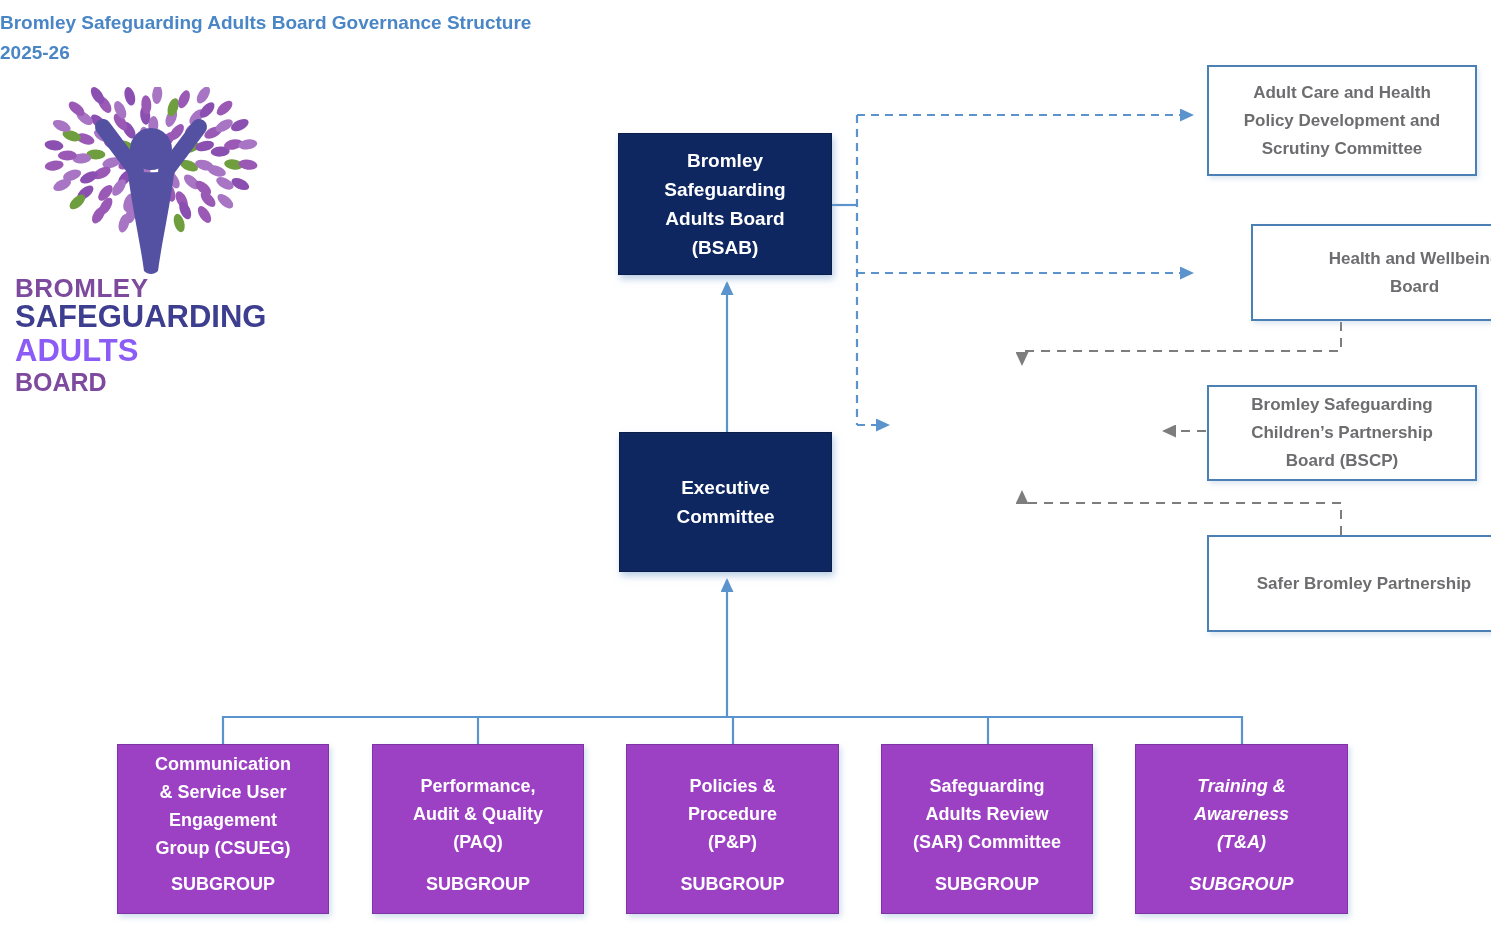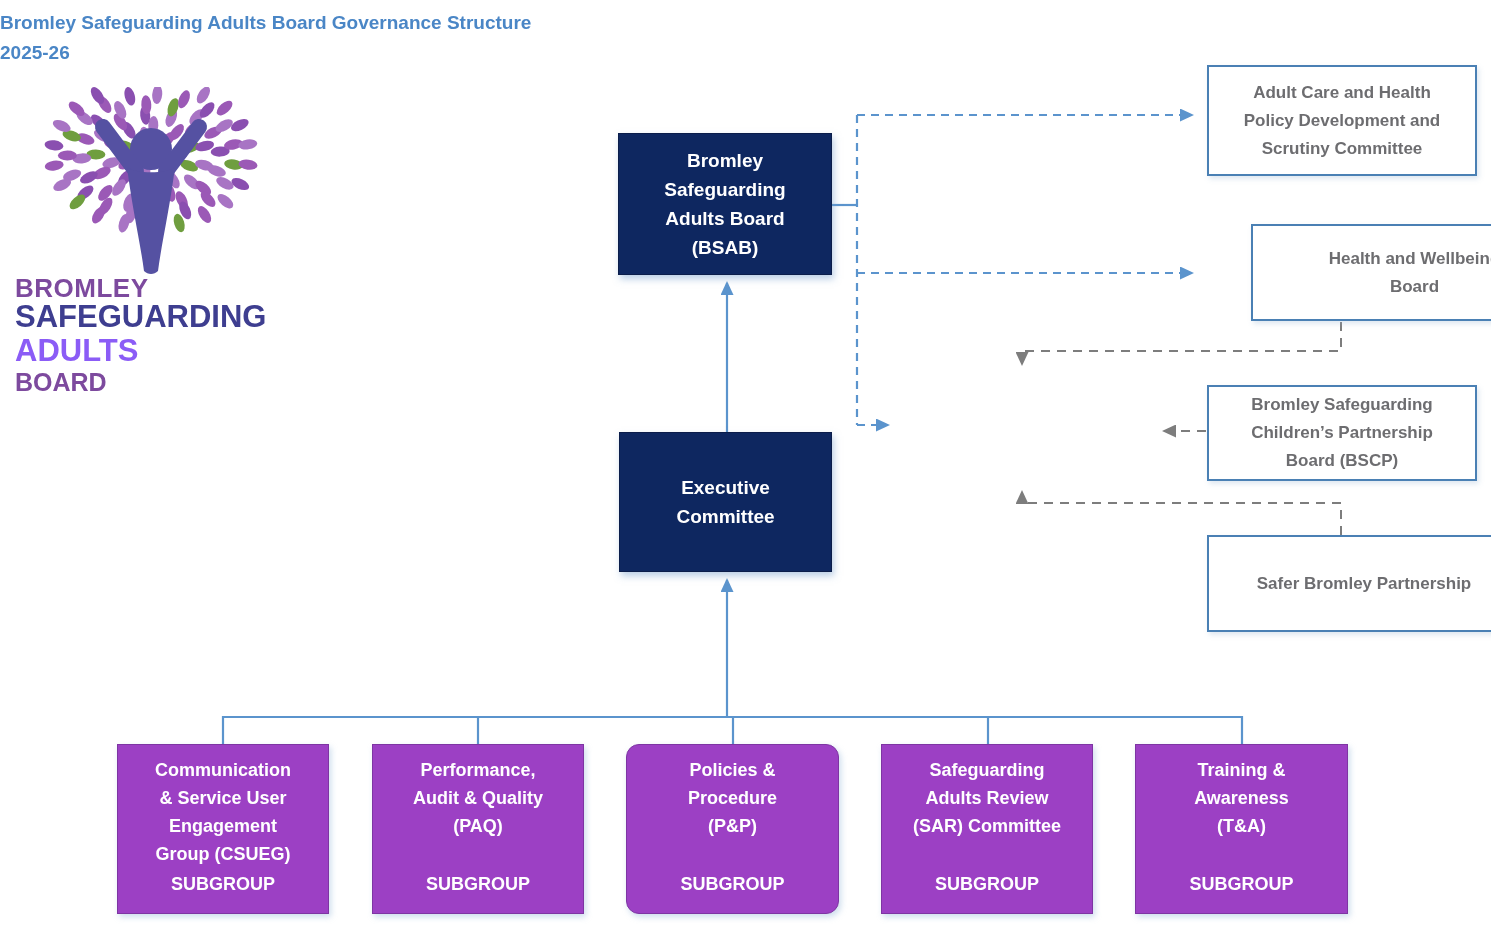--- a/index.html
+++ b/index.html
@@ -25,22 +25,23 @@
     font-weight:bold; font-size:17px; line-height:28px;
     box-shadow:2px 3px 5px rgba(150,180,210,.3);
   }
   .forum {
     background:#ffffff; border:1px solid #c9c9c9; color:#7a7a7a;
     font-size:19px; line-height:30px; box-shadow:2px 3px 6px rgba(0,0,0,.12);
   }
   .purple {
     background:#9c40c4; color:#ffffff; font-weight:bold; font-size:18px;
     line-height:28px; border:1px solid #7e35a3; flex-direction:column;
-    justify-content:flex-end; padding:11px 4px 15px;
+    justify-content:flex-end; padding:27px 4px 15px;
     box-shadow:2px 3px 6px rgba(130,170,210,.4);
+    gap:8px;
   }
   .purple .sub { margin-top:auto; }
   .connectors { position:absolute; top:0; left:0; z-index:1; }
   .logo { position:absolute; left:10px; top:85px; width:295px; height:315px; z-index:2; }
   .logo-text { position:absolute; left:5px; font-weight:bold; white-space:nowrap; }
   .lg-bromley { top:188px; font-size:26px; color:#7d4a9e; letter-spacing:.5px; }
   .lg-safeguarding { top:214px; font-size:31px; color:#3e3e90; }
   .lg-adults { top:248px; font-size:31px; color:#8b5cf6; }
   .lg-board { top:283px; font-size:25px; color:#7d4a9e; }
 </style>
@@ -213,32 +214,32 @@
 Engagement
 Group (CSUEG)</div>
     <div class="sub">SUBGROUP</div>
   </div>
   <div class="box purple" style="left:372px; top:744px; width:212px; height:170px;">
     <div>Performance,
 Audit &amp; Quality
 (PAQ)</div>
     <div class="sub">SUBGROUP</div>
   </div>
-  <div class="box purple" style="left:626px; top:744px; width:213px; height:170px;border-radius:13px;">
+  <div class="box purple" style="left:626px; top:744px; width:213px; height:170px;">
     <div>Policies &amp;
 Procedure
 (P&amp;P)</div>
     <div class="sub">SUBGROUP</div>
   </div>
   <div class="box purple" style="left:881px; top:744px; width:212px; height:170px;">
     <div>Safeguarding
 Adults Review
 (SAR) Committee</div>
     <div class="sub">SUBGROUP</div>
   </div>
-  <div class="box purple" style="left:1135px; top:744px; width:213px; height:170px;">
+  <div class="box purple" style="left:1135px; top:744px; width:213px; height:170px;font-style:italic;">
     <div>Training &amp;
 Awareness
 (T&amp;A)</div>
     <div class="sub">SUBGROUP</div>
   </div>
 
 </div>
 
 </body></html>

